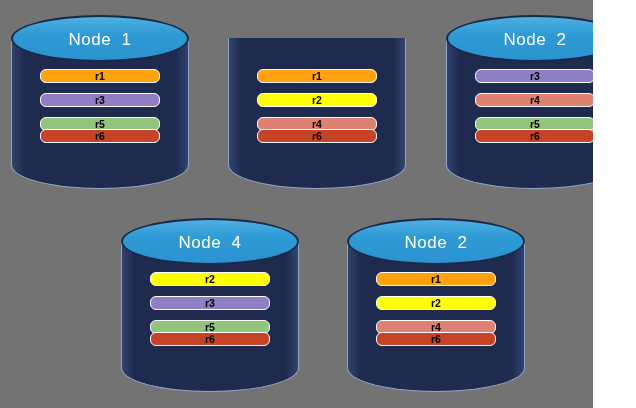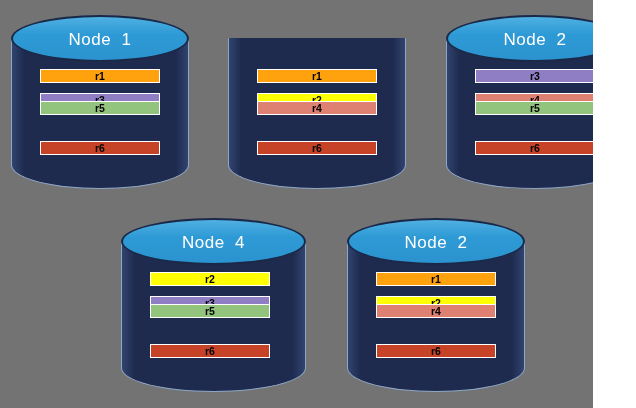--- a/index.html
+++ b/index.html
@@ -60,39 +60,39 @@
     left: 0;
     right: 0;
   }
   .bar {
     position: absolute;
     left: 29px;
     width: 120px;
     height: 14px;
     box-sizing: border-box;
     border: 1.5px solid #ffffff;
-    border-radius: 0;
+    border-radius: 6px;
     display: flex;
     align-items: center;
     justify-content: center;
     font-size: 10.5px;
     font-weight: bold;
     color: #000000;
     line-height: 1;
   }
   .bar:nth-child(1) { top: 0px; }
   .bar:nth-child(2) { top: 24px; }
-  .bar:nth-child(3) { top: 32px; }
-  .bar:nth-child(4) { top: 72px; }
+  .bar:nth-child(3) { top: 48px; }
+  .bar:nth-child(4) { top: 60px; }
 
   
   .node.n0 { left: 11px;  top: 15px; }
   .node.n1 { left: 228px; top: 15px; }
   .node.n2 { left: 446px; top: 15px; }
-  .node.n3 { left: 121px; top: 218px; padding-left: 7px; }
+  .node.n3 { left: 121px; top: 218px; }
   .node.n4 { left: 347px; top: 218px; }
 </style>
 </head>
 <body>
 
 <div class="canvas">
 
   <div class="node n0">
     <div class="cyl-body"></div>
     <div class="cyl-top">

